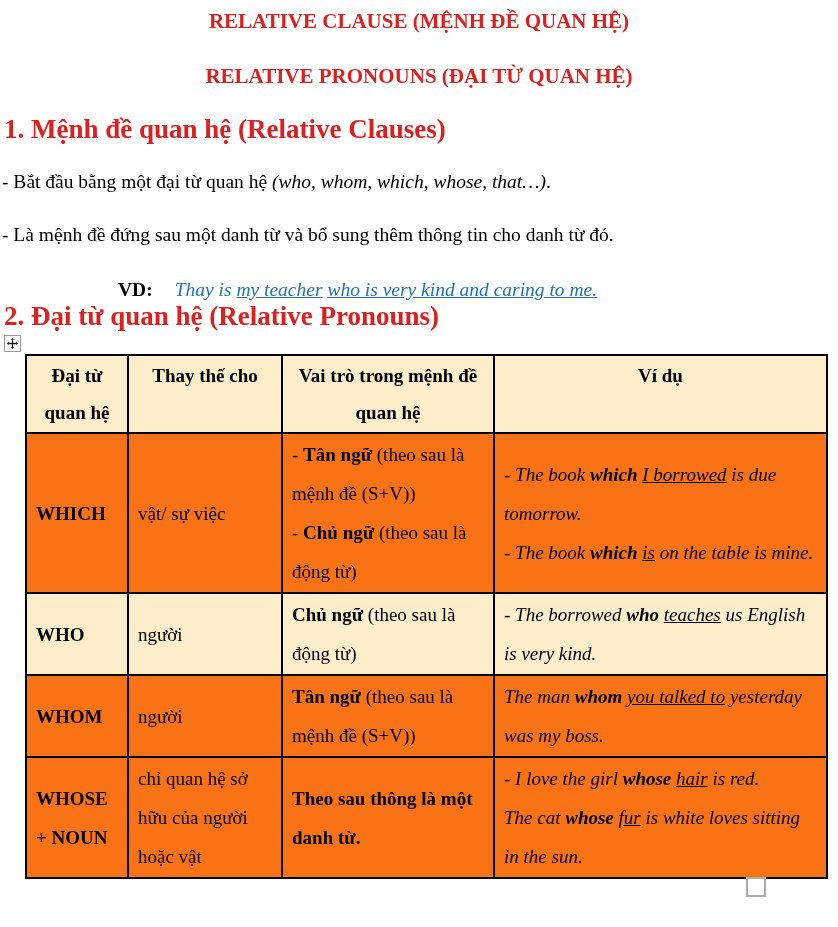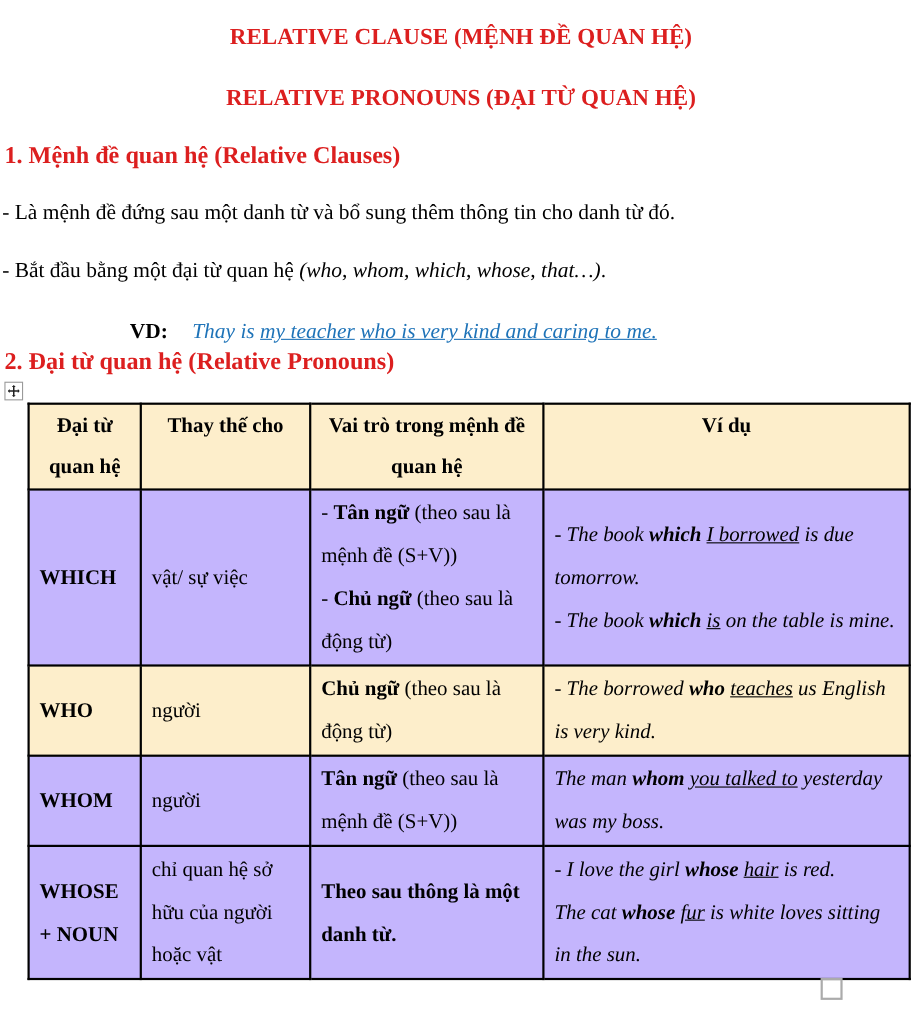--- a/index.html
+++ b/index.html
@@ -7,24 +7,24 @@
     --blue:#1e73b8;
     --beige:#fdeecb;
     --border:#000000;
     --handle:#9a9a9a;
   }
   html,body{margin:0;padding:0;}
   body{
     width:838px;height:927px;background:#ffffff;overflow:hidden;position:relative;
     font-family:"Liberation Serif","DejaVu Serif",serif;color:#000;
   }
-  .page{position:absolute;inset:0;padding-top:20px;}
+  .page{position:absolute;inset:0;padding-top:8px;}
   .title{margin:0;text-align:center;color:var(--red);font-weight:bold;font-size:21px;line-height:27px;}
   .title2{margin-top:28px;}
-  .sec-heading{margin:0 0 0 4px;color:var(--red);font-weight:bold;font-size:22px;line-height:26px;}
+  .sec-heading{margin:0 0 0 4px;color:var(--red);font-weight:bold;font-size:27px;line-height:26px;}
   .sec1{margin-top:26px;}
   .sec2{}
   p.point{margin:27px 0 0 2px;font-size:19.5px;line-height:26px;}
   .example-line{margin:29px 0 0 118px;font-size:19.5px;line-height:26px;}
   .vd-label{font-weight:bold;margin-right:22px;}
   .vd-text{font-style:italic;color:var(--blue);}
   .vd-text .u{text-decoration:underline;}
   .b{font-weight:bold;}
   .u{text-decoration:underline;}
   .i{font-style:italic;}
@@ -36,37 +36,37 @@
     display:flex;align-items:center;justify-content:center;cursor:move;z-index:2;
   }
   .move-handle svg{display:block;}
   .resize-handle{
     position:absolute;left:calc(100% - 3px);top:calc(100% - 2px);
     width:16px;height:16px;border:2px solid #ababab;background:transparent;z-index:2;
   }
   table{border-collapse:collapse;table-layout:fixed;width:801px;}
   th,td{border:2px solid var(--border);padding:1px 9px;font-size:19px;word-wrap:break-word;}
   th{background:var(--beige);font-weight:bold;text-align:center;vertical-align:top;line-height:37px;}
-  td{vertical-align:middle;line-height:39px;background:#c4b5fd;}
+  td{vertical-align:middle;line-height:39px;background:#f97316;}
   tr.hl td{background:var(--beige);}
   td.c-pronoun{font-weight:bold;}
   td.c-example{font-style:italic;}
 </style>
 </head>
 <body>
 
 <div class="page">
 
   <h1 class="title title1">RELATIVE CLAUSE (MỆNH ĐỀ QUAN HỆ)</h1>
   <h1 class="title title2">RELATIVE PRONOUNS (ĐẠI TỪ QUAN HỆ)</h1>
 
   <h2 class="sec-heading sec1">1. Mệnh đề quan hệ (Relative Clauses)</h2>
 
+  <p class="point"><span>- Bắt đầu bằng một đại từ quan hệ </span><span class="i">(who, whom, which, whose, that…)</span><span>.</span></p>
   <p class="point">- Là mệnh đề đứng sau một danh từ và bổ sung thêm thông tin cho danh từ đó.</p>
-  <p class="point"><span>- Bắt đầu bằng một đại từ quan hệ </span><span class="i">(who, whom, which, whose, that…)</span><span>.</span></p>
 
   <p class="example-line">
     <span class="vd-label">VD:</span><span class="vd-text"><span>Thay is </span><span class="u">my teacher</span><span> </span><span class="u">who is very kind and caring to me.</span></span>
   </p>
 
   <h2 class="sec-heading sec2">2. Đại từ quan hệ (Relative Pronouns)</h2>
 
   <div class="table-area">
 
     <div class="move-handle" title="">

